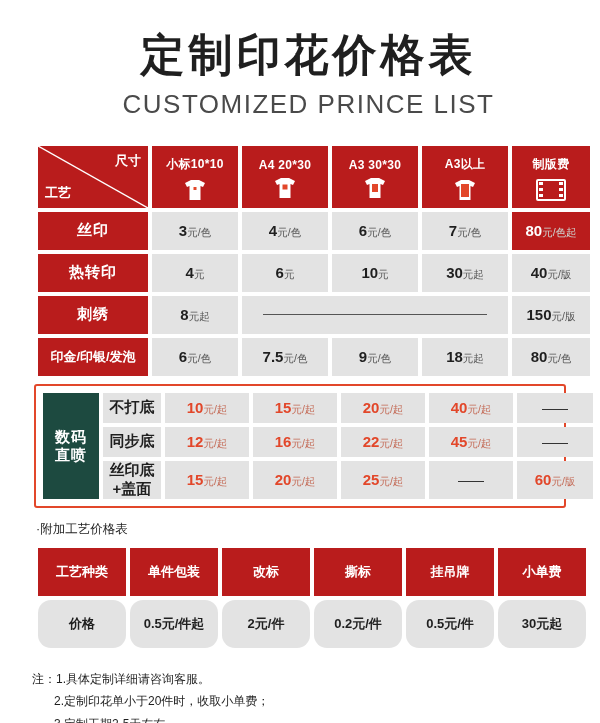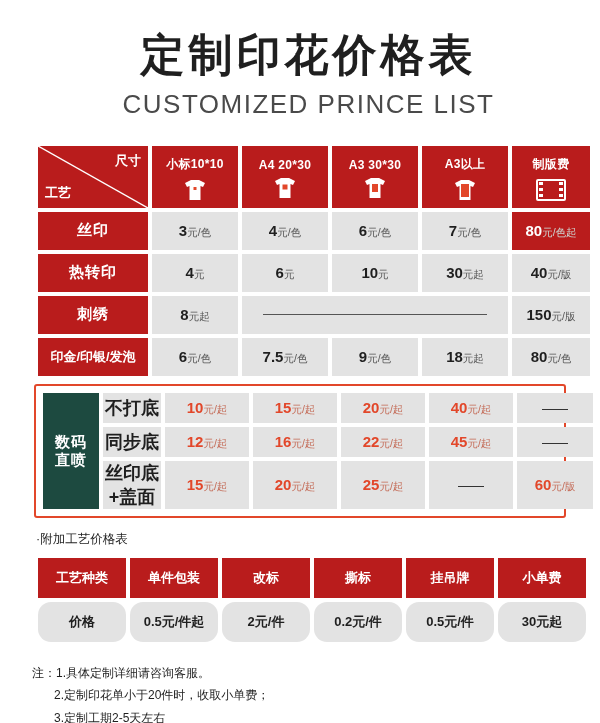--- a/index.html
+++ b/index.html
@@ -174,21 +174,21 @@
     background: #1d4a40;
     color: #fff;
     font-size: 15px;
     font-weight: bold;
     letter-spacing: 1px;
     line-height: 1.15;
   }
   .dig-sub {
     background: #e3e3e3;
     height: 30px;
-    font-size: 18px;
+    font-size: 15px;
     font-weight: bold;
     color: #1f1f1f;
   }
   .dig-cell {
     background: #e3e3e3;
     height: 14px;
     font-size: 15px;
     font-weight: bold;
     color: #e2472a;
   }
@@ -213,21 +213,21 @@
   table.extra {
     border-collapse: separate;
     border-spacing: 4px 4px;
     width: 100%;
     table-layout: fixed;
   }
   table.extra td {
     padding: 0;
     text-align: center;
     vertical-align: middle;
-    height: 40px;
+    height: 48px;
     font-size: 13px;
     font-weight: bold;
   }
   table.extra td.grey { font-weight: bold; border-radius: 13px; }
   
   .notes {
     margin: 16px 0 0 32px;
     font-size: 12px;
     color: #1f1f1f;
     line-height: 1.9;

